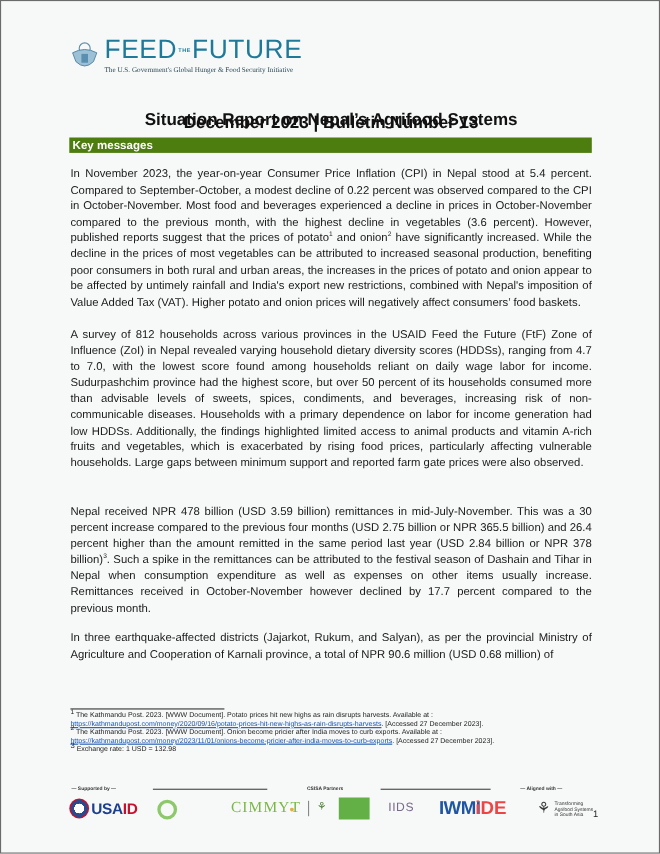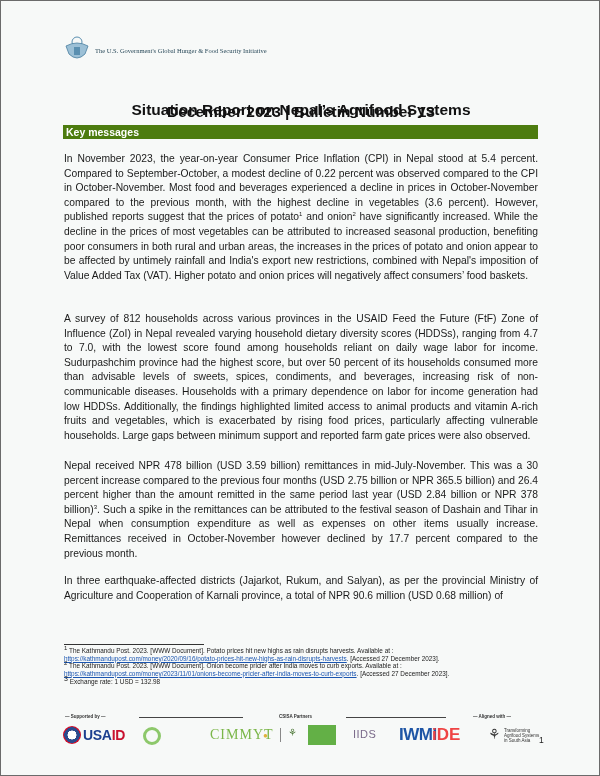--- a/index.html
+++ b/index.html
@@ -46,21 +46,21 @@
     background: #4d7c0f;
     color: #fff; font-weight: bold; font-size: 10.5px;
     line-height: 14px; padding-left: 3px; box-sizing: border-box;
   }
   .body-text {
     position: absolute; left: 63px; width: 474px;
     font-size: 10.3px; line-height: 14.6px;
     text-align: justify; color: #1a1a1a;
   }
   .p1 { top: 151px; }
-  .p2 { top: 311px; }
+  .p2 { top: 297px; }
   .p3 { top: 458px; }
   .p4 { top: 573px; }
   sup { font-size: 6px; line-height: 0; }
   .fn-rule {
     position: absolute; left: 63px; top: 643px;
     width: 140px; height: 1px; background: #333;
   }
   .footnotes {
     position: absolute; left: 63px; top: 646px; width: 480px;
     font-size: 6.4px; line-height: 7.6px; color: #222;
@@ -121,20 +121,25 @@
 </head>
 <body>
 
 <div class="header-logo">
   <svg class="seal" viewBox="0 0 28 30">
     <circle cx="14" cy="8" r="5" fill="none" stroke="#5a8fb0" stroke-width="1"></circle>
     <path d="M3 12 Q14 6 25 12 L22 20 Q14 28 6 20 Z" fill="#9cc0d6" stroke="#4a7fa0" stroke-width="0.8"></path>
     <rect x="11" y="13" width="6" height="8" fill="#5a8fb0"></rect>
   </svg>
   <div class="logo-text">
+    <div class="logo-word">
+      <span>FEED</span>
+      <span class="logo-the">THE</span>
+      <span>FUTURE</span>
+    </div>
     <div class="logo-tagline">The U.S. Government's Global Hunger &amp; Food Security Initiative</div>
   </div>
 </div>
 
 <div class="title l1">Situation Report on Nepal’s Agrifood Systems</div>
 <div class="title l2">December 2023 | Bulletin Number 13</div>
 
 <div class="key-bar">Key messages</div>
 
 <div class="body-text p1">

